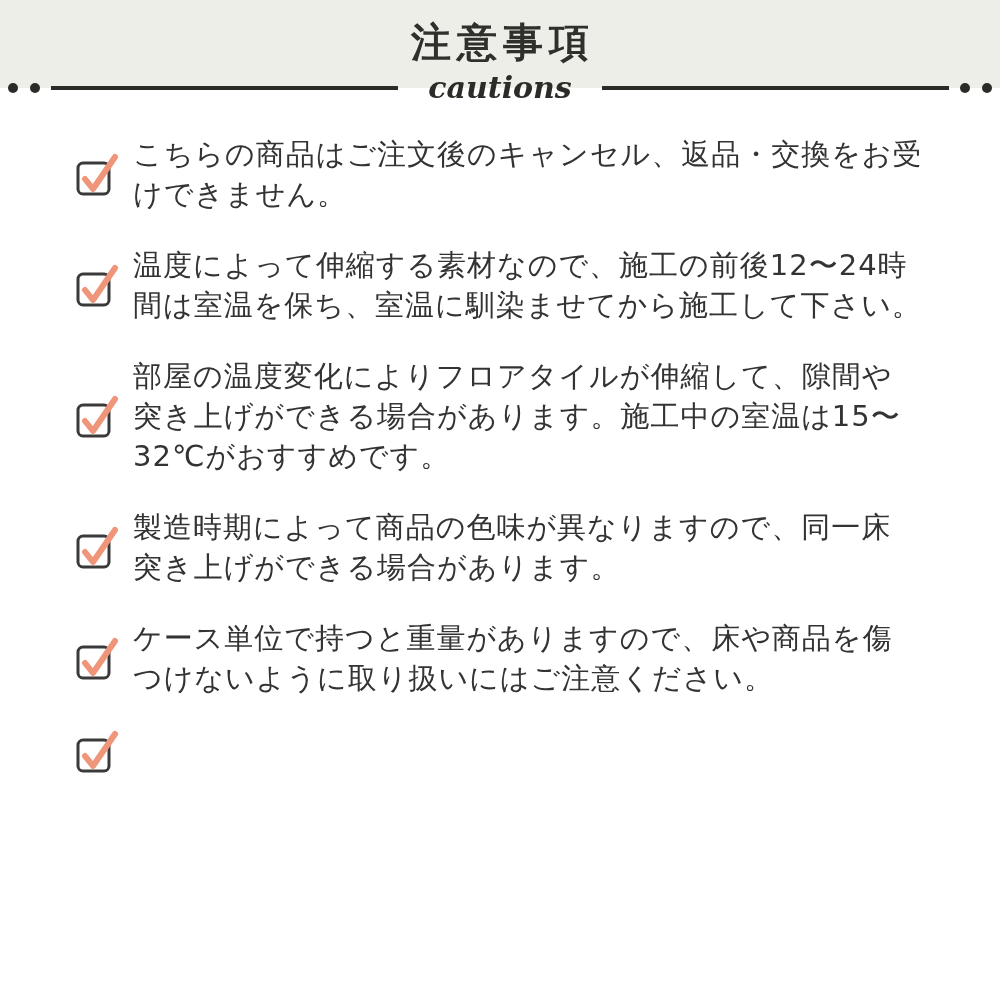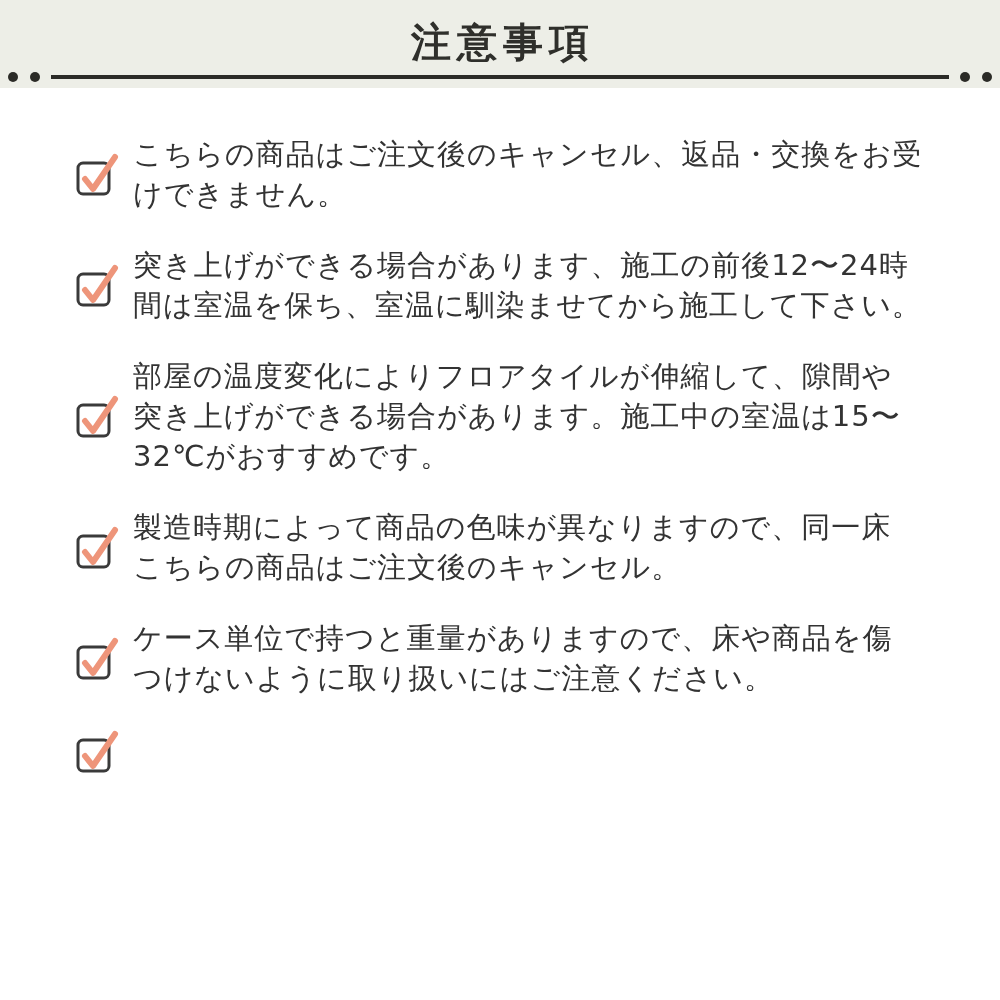--- a/index.html
+++ b/index.html
@@ -101,20 +101,21 @@
 </style>
 </head>
 <body>
 
 <header class="header">
   <h1 class="page-title">注意事項</h1>
   <div class="divider-row">
     <span class="dot"></span>
     <span class="dot"></span>
     <span class="hline left"></span>
+    <span class="subtitle">cautions</span>
     <span class="hline right"></span>
     <span class="dot"></span>
     <span class="dot"></span>
   </div>
 </header>
 
 <main class="content">
   <ul class="caution-list">
 
     <li class="item">
@@ -128,21 +129,21 @@
 けできません。</p>
     </li>
 
     <li class="item">
       <span class="checkbox">
         <svg viewBox="0 0 44 44" aria-hidden="true">
           <rect class="box" x="3" y="11" width="31" height="31" rx="5"></rect>
           <path class="check-path" d="M10 27 L18 37 L40 5"></path>
         </svg>
       </span>
-      <p class="item-text">突き上げができる場合があります、施工の前後12〜24時
+      <p class="item-text">温度によって伸縮する素材なので、施工の前後12〜24時
 間は室温を保ち、室温に馴染ませてから施工して下さい。</p>
     </li>
 
     <li class="item">
       <span class="checkbox">
         <svg viewBox="0 0 44 44" aria-hidden="true">
           <rect class="box" x="3" y="11" width="31" height="31" rx="5"></rect>
           <path class="check-path" d="M10 27 L18 37 L40 5"></path>
         </svg>
       </span>
@@ -152,21 +153,21 @@
     </li>
 
     <li class="item">
       <span class="checkbox">
         <svg viewBox="0 0 44 44" aria-hidden="true">
           <rect class="box" x="3" y="11" width="31" height="31" rx="5"></rect>
           <path class="check-path" d="M10 27 L18 37 L40 5"></path>
         </svg>
       </span>
       <p class="item-text">製造時期によって商品の色味が異なりますので、同一床
-こちらの商品はご注文後のキャンセル。</p>
+突き上げができる場合があります。</p>
     </li>
 
     <li class="item">
       <span class="checkbox">
         <svg viewBox="0 0 44 44" aria-hidden="true">
           <rect class="box" x="3" y="11" width="31" height="31" rx="5"></rect>
           <path class="check-path" d="M10 27 L18 37 L40 5"></path>
         </svg>
       </span>
       <p class="item-text">ケース単位で持つと重量がありますので、床や商品を傷

